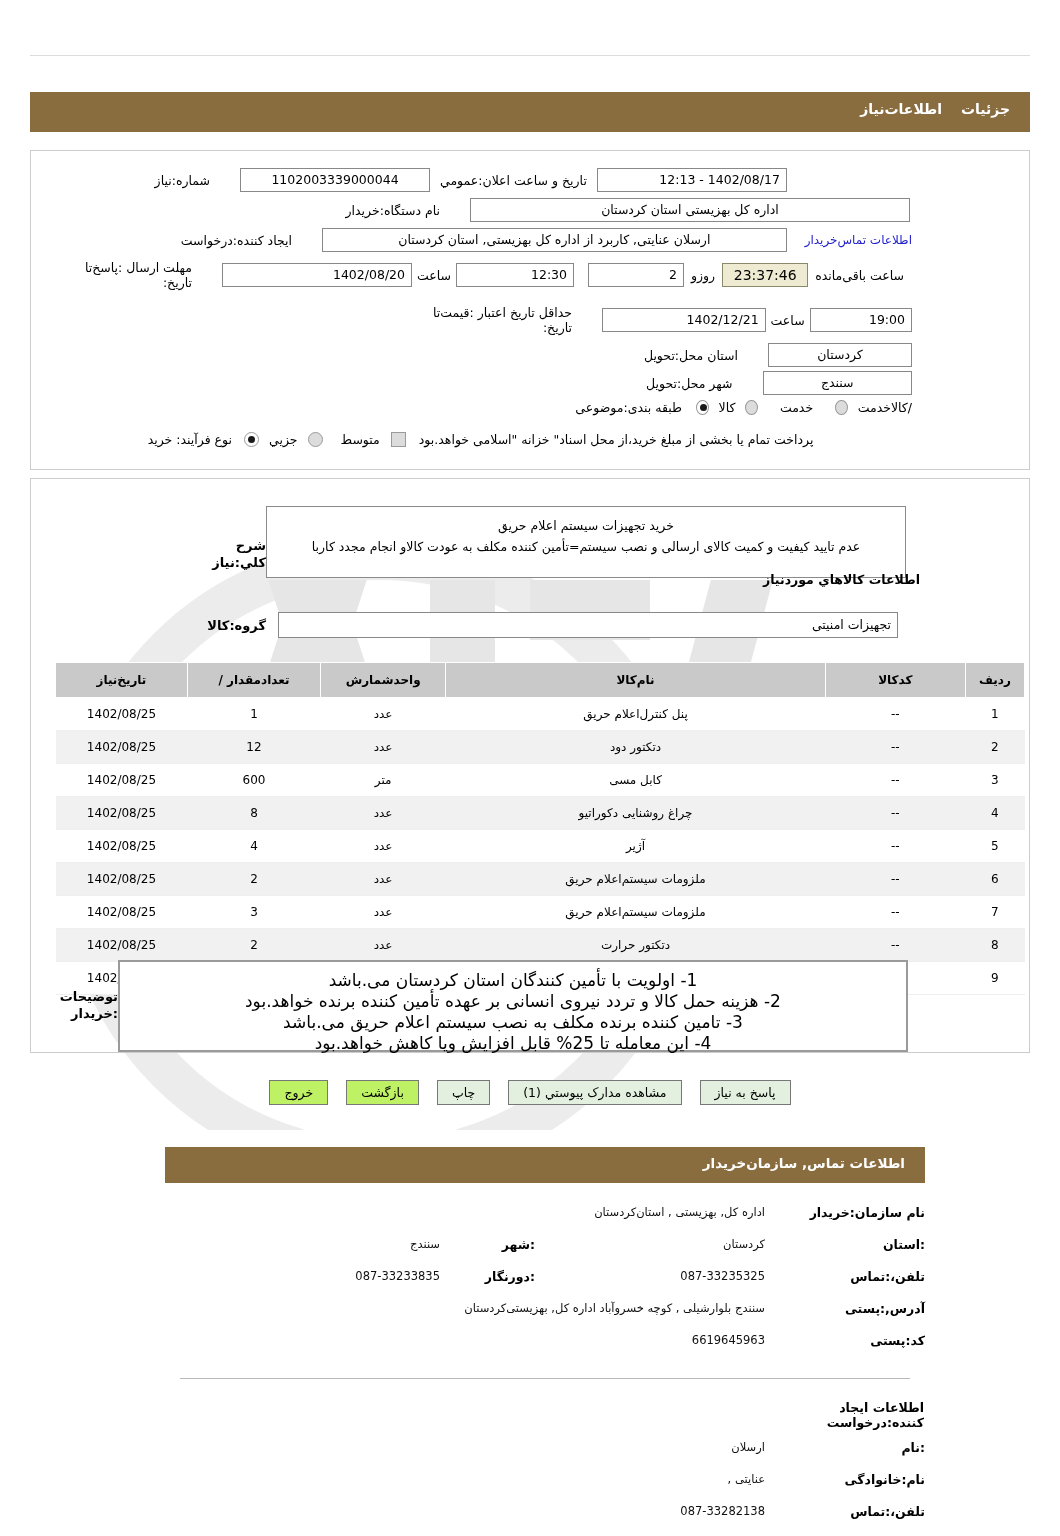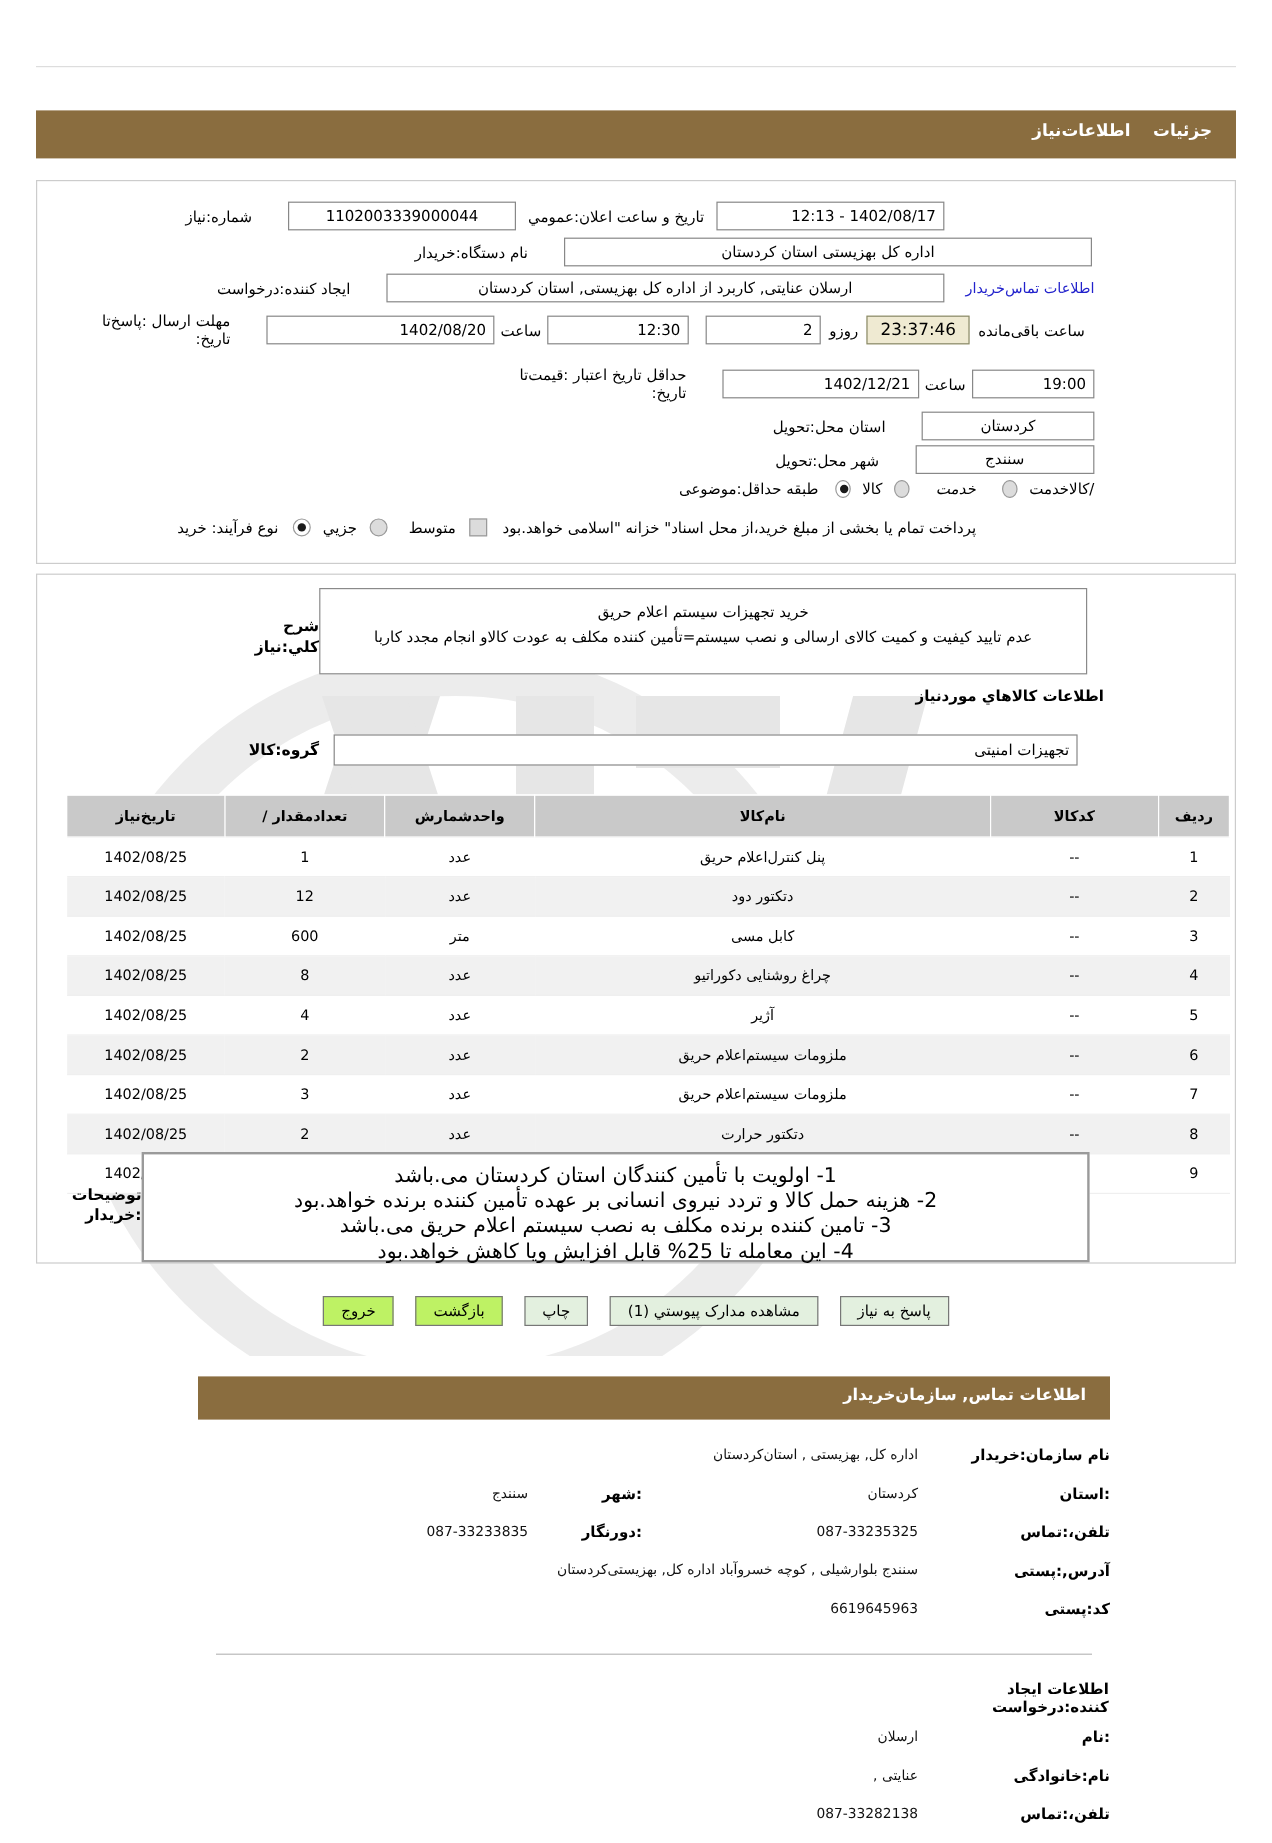--- a/index.html
+++ b/index.html
@@ -365,40 +365,40 @@
   </div>
 
   <div class="frow" style="left:646px; top:371px; width:266px; justify-content:flex-end;">
     <div class="box" style="width:196px; margin-left:30px;">سنندج</div>
     <div class="lbl" style="width:92px; text-align:right;">شهر محل:تحویل</div>
   </div>
 
   <div class="frow" style="left:590px; top:400px; width:322px; justify-content:flex-end;">
     <span class="lbl" style="margin-left:6px;">/کالاخدمت</span>
     <span class="radio"></span>
-    <span class="lbl" style="margin:0 18px;font-style:italic;">خدمت</span>
+    <span class="lbl" style="margin:0 18px;">خدمت</span>
     <span class="radio"></span>
     <span class="lbl" style="margin:0 6px;">کالا</span>
     <span class="radio on"></span>
-    <span class="lbl" style="width:92px; text-align:right; margin-right:10px;">طبقه حداقل:موضوعی</span>
+    <span class="lbl" style="width:92px; text-align:right; margin-right:10px;">طبقه بندی:موضوعی</span>
   </div>
 
   <div class="frow" style="left:140px; top:432px; width:772px; justify-content:flex-end;">
     <span class="lbl" style="margin-left:8px;">پرداخت تمام یا بخشی از مبلغ خرید،از محل اسناد" خزانه "اسلامی خواهد.بود</span>
     <span class="cbox"></span>
     <span class="lbl" style="margin:0 6px 0 14px;">متوسط</span>
     <span class="radio"></span>
     <span class="lbl" style="margin:0 6px;">جزيي</span>
     <span class="radio on"></span>
     <span class="lbl" style="width:92px; text-align:right; margin-right:8px;">نوع فرآیند: خرید</span>
   </div>
 
   <div id="panel-desc" class="panel"></div>
 
-  <div class="frow" style="left:186px; top:490px; width:726px; align-items:flex-start; justify-content:flex-end;">
+  <div class="frow" style="left:186px; top:506px; width:726px; align-items:center; justify-content:flex-end;">
     <div class="bigbox" style="width:640px; height:72px;">
       <div>خرید تجهیزات سیستم اعلام حریق</div>
       <div>عدم تایید کیفیت و کمیت کالای ارسالی و نصب سیستم=تأمین کننده مکلف به عودت کالاو انجام مجدد کاربا</div>
     </div>
     <div class="strong-lbl" style="width:80px; text-align:right; margin-top:24px;">شرح کلي:نیاز</div>
   </div>
 
   <div class="sec-head" style="left:760px; top:572px; width:160px;">اطلاعات کالاهاي موردنیاز</div>
 
   <div class="frow" style="left:196px; top:612px; width:716px; justify-content:flex-end;">

